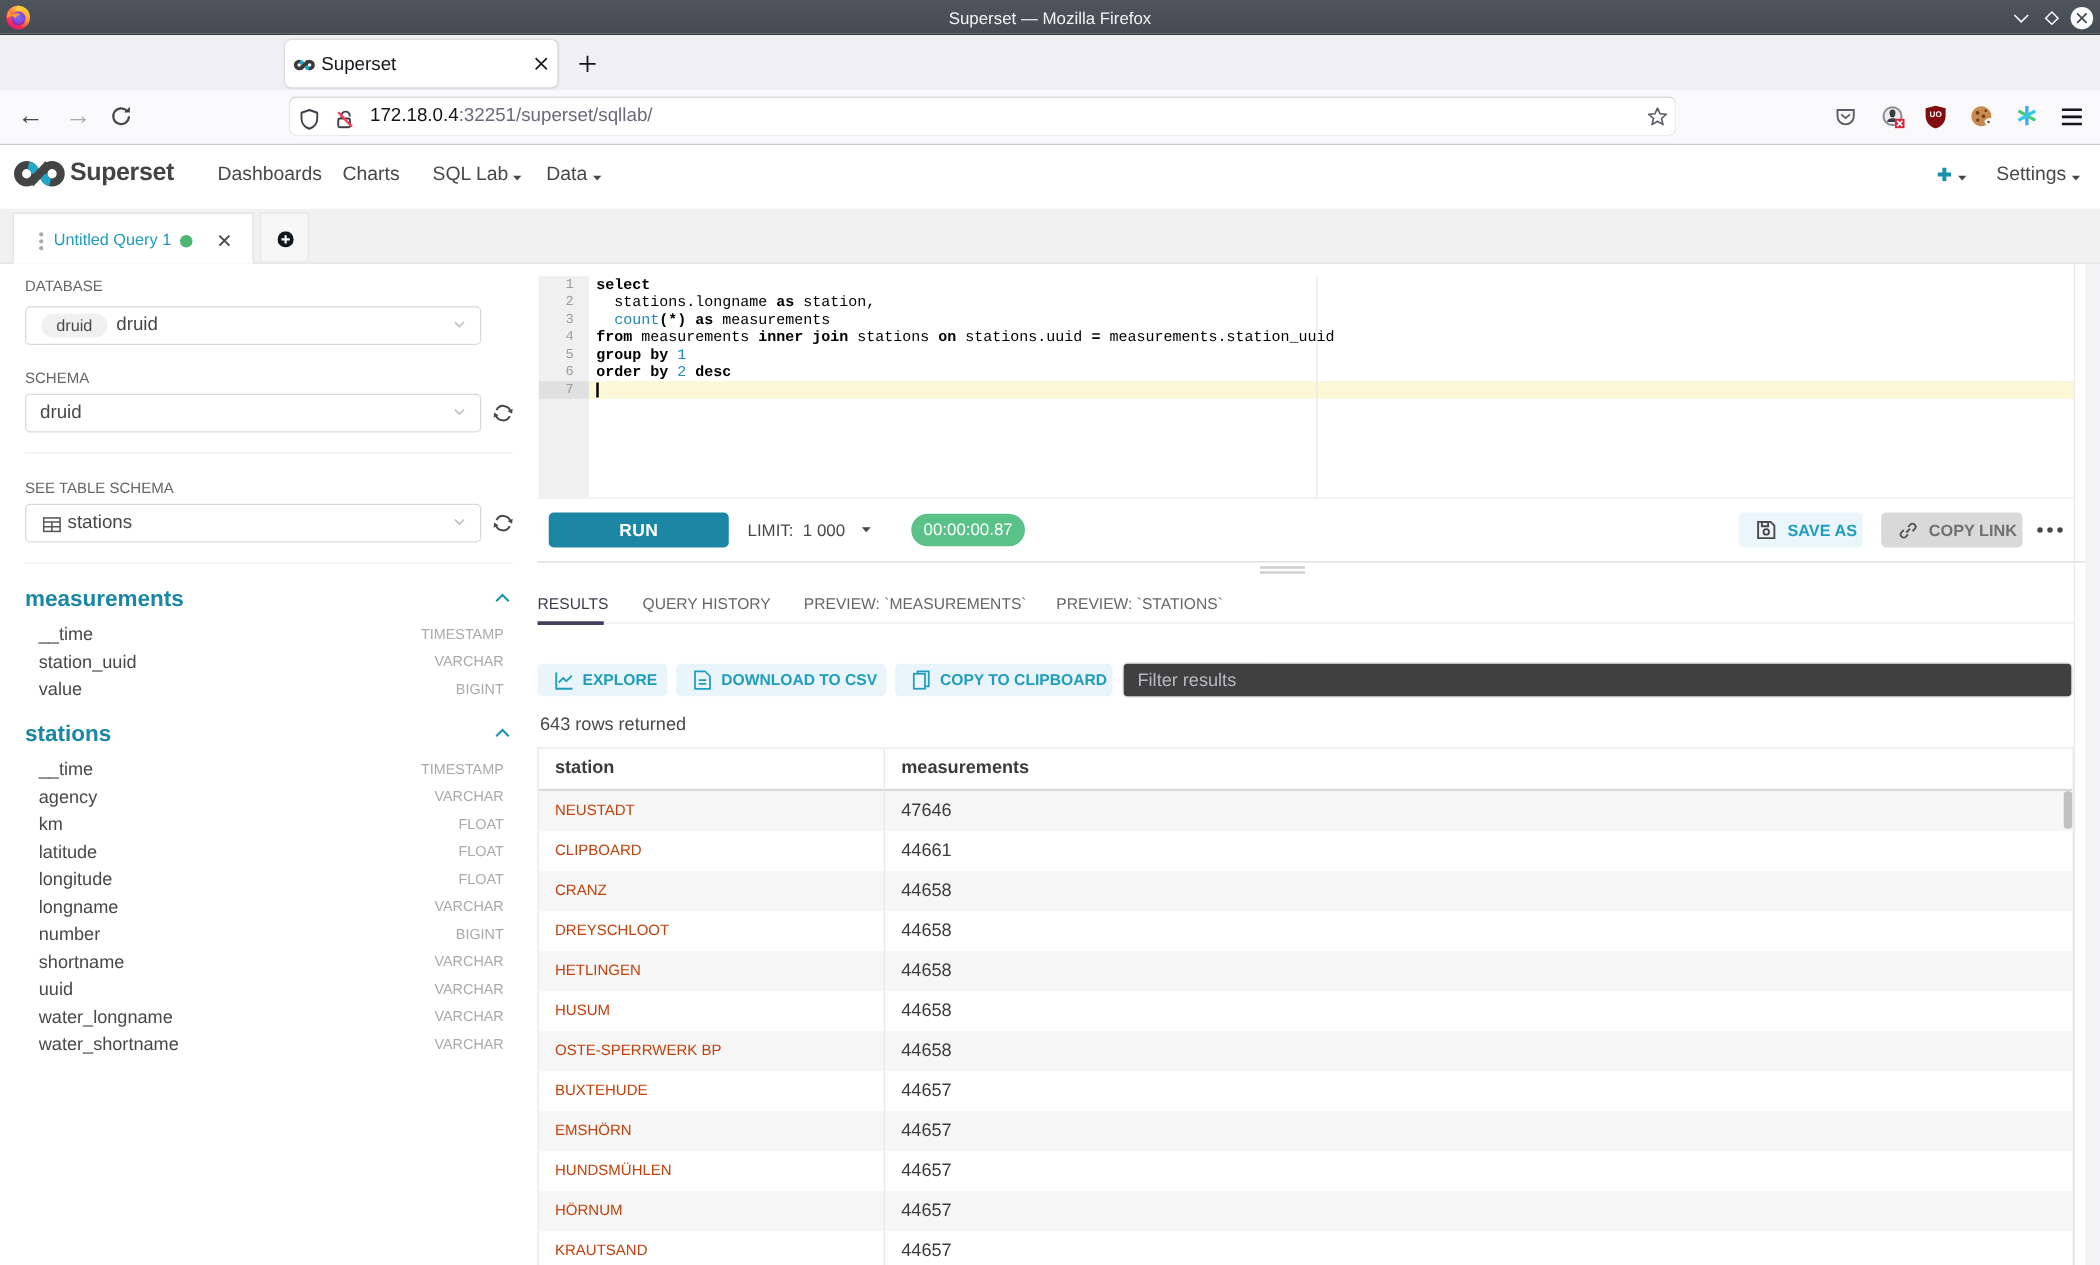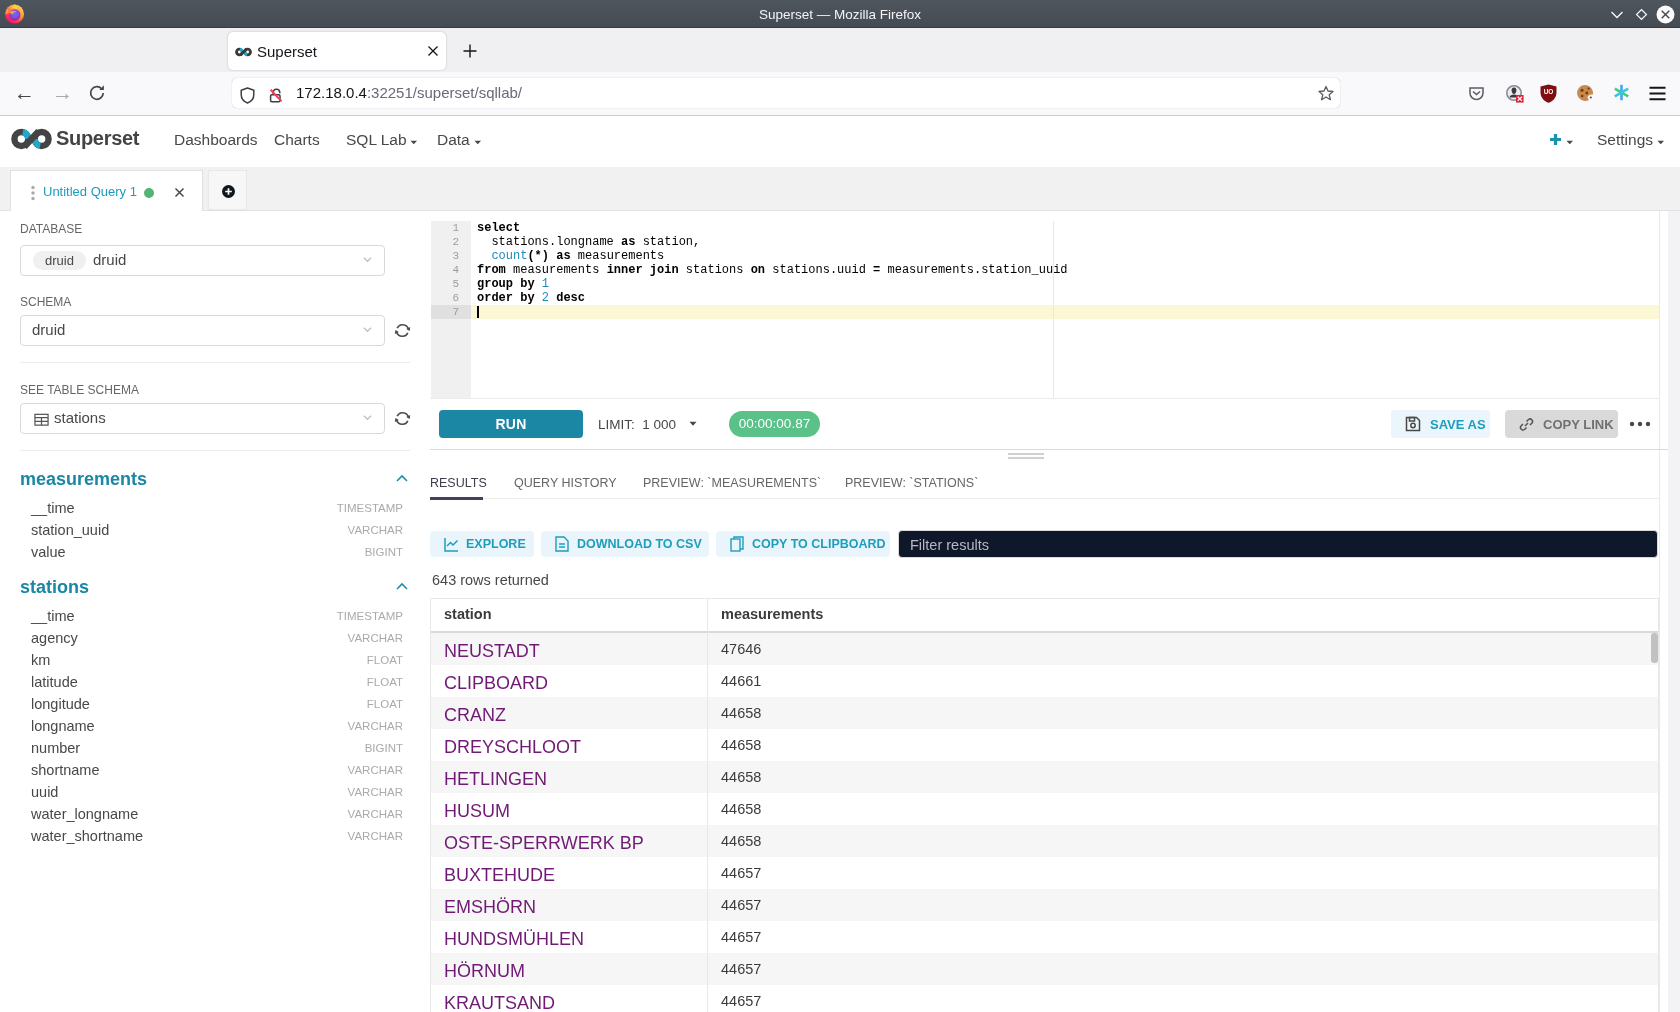--- a/index.html
+++ b/index.html
@@ -55,27 +55,27 @@
   border-radius:13px; color:#fff; font-size:13.5px; text-align:center; line-height:26px; }
 #saveas { position:absolute; left:1391px; top:410px; width:99px; height:28px; background:#eaf6fb;
   border-radius:4px; }
 #copylink { position:absolute; left:1505px; top:410px; width:113px; height:28px; background:#d9d9d9;
   border-radius:4px; }
 
 .rtab { position:absolute; top:476px; font-size:12.5px; color:#666; }
 .actbtn { position:absolute; top:531px; height:26px; background:#e9f5fa; border-radius:4px;
   color:#1e9dbd; font-weight:bold; font-size:12.5px; white-space:nowrap; }
 #filterbox { position:absolute; left:898px; top:530px; width:760px; height:28px;
-  border:1px solid #d9d9d9; border-radius:4px; background:#0f172a; }
+  border:1px solid #d9d9d9; border-radius:4px; background:#404040; }
 
 #rtable { position:absolute; left:430px; top:598px; width:1229px; height:414px;
   border:1px solid #e8e8e8; border-bottom:none; background:#fff; overflow:hidden; }
 .trow { position:absolute; left:0; width:1227px; height:32px; }
 .trow.odd { background:#f6f6f6; }
-.tcell1 { position:absolute; left:13px; top:8px; font-size:18px; color:#701a75; }
+.tcell1 { position:absolute; left:13px; top:8px; font-size:12px; color:#c2410c; }
 .tcell2 { position:absolute; left:290px; top:8px; font-size:14.5px; color:#3b3b3b; }
 #vdiv { position:absolute; left:276px; top:0; width:1px; height:414px; background:#e8e8e8; }
 #pagescroll { position:absolute; left:1668px; top:211px; width:12px; height:801px; background:#f3f3f5; }
 </style>
 </head>
 <body>
 
 <div id="titlebar">
   <svg class="abs" style="left:4px;top:3px" width="21" height="21" viewBox="0 0 21 21">
     <defs>

